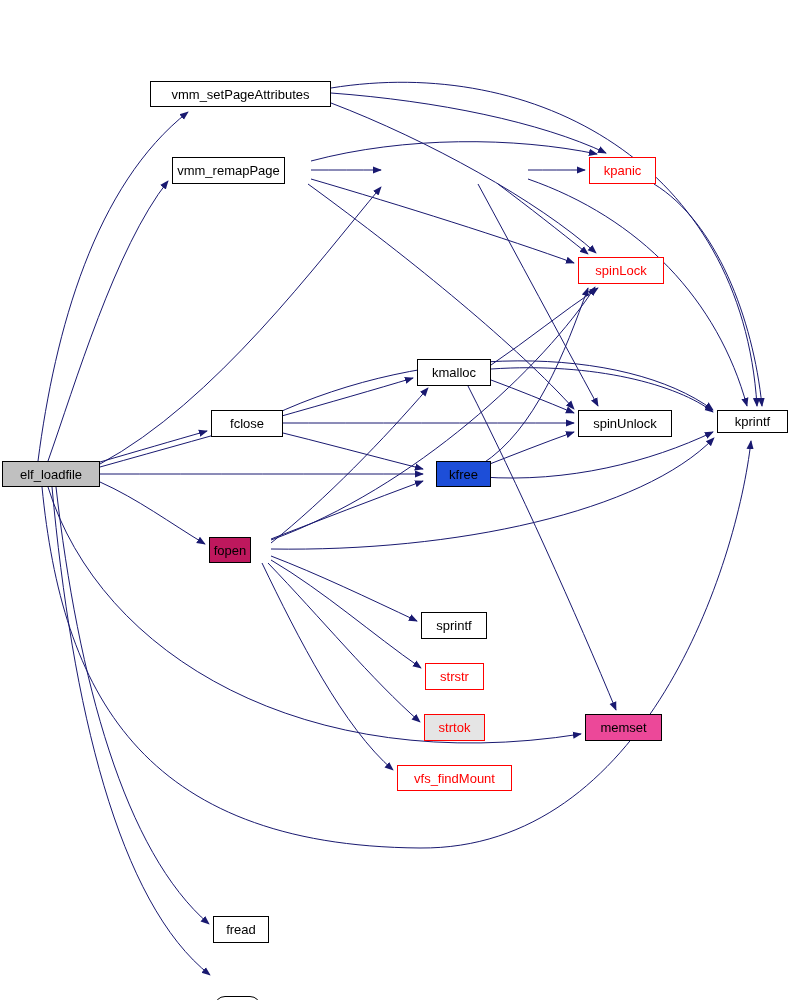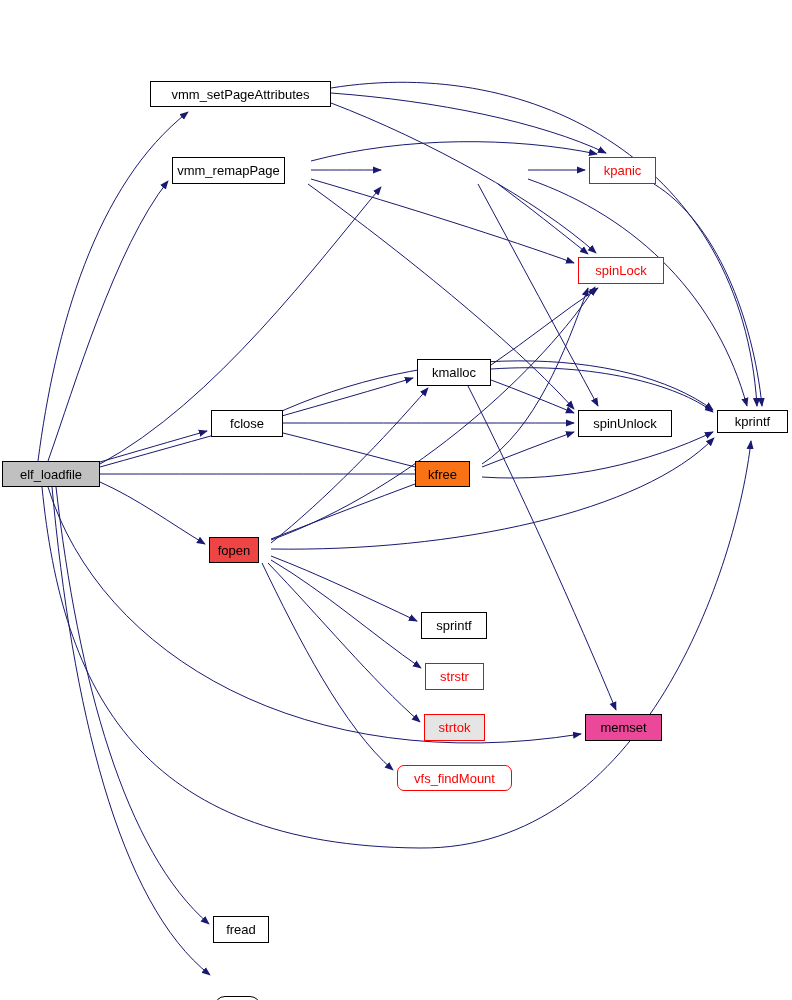--- a/index.html
+++ b/index.html
@@ -76,23 +76,23 @@
   <div class="node-layer">
       <div class="node" style="left: 2px; top: 461px; width: 98px; height: 26px; border-color: rgb(0, 0, 0); background: rgb(192, 192, 192); color: rgb(0, 0, 0);">elf_loadfile</div>
       <div class="node" style="left: 150px; top: 81px; width: 181px; height: 26px; border-color: rgb(0, 0, 0); background: rgb(255, 255, 255); color: rgb(0, 0, 0);">vmm_setPageAttributes</div>
       <div class="node" style="left: 172px; top: 157px; width: 113px; height: 27px; border-color: rgb(0, 0, 0); background: rgb(255, 255, 255); color: rgb(0, 0, 0);">vmm_remapPage</div>
       <div class="node" style="left: 589px; top: 157px; width: 67px; height: 27px; border-color: rgb(255, 0, 0); background: rgb(255, 255, 255); color: rgb(255, 0, 0);">kpanic</div>
       <div class="node" style="left: 578px; top: 257px; width: 86px; height: 27px; border-color: rgb(255, 0, 0); background: rgb(255, 255, 255); color: rgb(255, 0, 0);">spinLock</div>
       <div class="node" style="left: 417px; top: 359px; width: 74px; height: 27px; border-color: rgb(0, 0, 0); background: rgb(255, 255, 255); color: rgb(0, 0, 0);">kmalloc</div>
       <div class="node" style="left: 211px; top: 410px; width: 72px; height: 27px; border-color: rgb(0, 0, 0); background: rgb(255, 255, 255); color: rgb(0, 0, 0);">fclose</div>
       <div class="node" style="left: 578px; top: 410px; width: 94px; height: 27px; border-color: rgb(0, 0, 0); background: rgb(255, 255, 255); color: rgb(0, 0, 0);">spinUnlock</div>
       <div class="node" style="left: 717px; top: 410px; width: 71px; height: 23px; border-color: rgb(0, 0, 0); background: rgb(255, 255, 255); color: rgb(0, 0, 0);">kprintf</div>
-      <div class="node" style="left: 415px; top: 461px; width: 55px; height: 26px; border-color: rgb(0, 0, 0); background: #f97316; color: rgb(0, 0, 0);">kfree</div>
-      <div class="node" style="left: 209px; top: 537px; width: 50px; height: 26px; border-color: rgb(0, 0, 0); background: #ef4444; color: rgb(0, 0, 0);">fopen</div>
+      <div class="node" style="left: 436px; top: 461px; width: 55px; height: 26px; border-color: rgb(0, 0, 0); background: #1d4ed8; color: rgb(0, 0, 0);">kfree</div>
+      <div class="node" style="left: 209px; top: 537px; width: 42px; height: 26px; border-color: rgb(0, 0, 0); background: #be185d; color: rgb(0, 0, 0);">fopen</div>
       <div class="node" style="left: 421px; top: 612px; width: 66px; height: 27px; border-color: rgb(0, 0, 0); background: rgb(255, 255, 255); color: rgb(0, 0, 0);">sprintf</div>
       <div class="node" style="left: 425px; top: 663px; width: 59px; height: 27px; border-color: rgb(255, 0, 0); background: rgb(255, 255, 255); color: rgb(255, 0, 0);">strstr</div>
       <div class="node" style="left: 424px; top: 714px; width: 61px; height: 27px; border-color: rgb(255, 0, 0); background: #e5e5e5; color: rgb(255, 0, 0);">strtok</div>
-      <div class="node" style="left: 397px; top: 765px; width: 115px; height: 26px; border-color: rgb(255, 0, 0); background: rgb(255, 255, 255); color: rgb(255, 0, 0); border-radius: 7px;">vfs_findMount</div>
+      <div class="node" style="left: 397px; top: 765px; width: 115px; height: 26px; border-color: rgb(255, 0, 0); background: rgb(255, 255, 255); color: rgb(255, 0, 0);">vfs_findMount</div>
       <div class="node" style="left: 585px; top: 714px; width: 77px; height: 27px; border-color: rgb(0, 0, 0); background: #ec4899; color: rgb(0, 0, 0);">memset</div>
       <div class="node" style="left: 213px; top: 916px; width: 56px; height: 27px; border-color: rgb(0, 0, 0); background: rgb(255, 255, 255); color: rgb(0, 0, 0);">fread</div>
       <div class="node" style="left: 214px; top: 996px; width: 47px; height: 27px; border-color: rgb(0, 0, 0); background: rgb(255, 255, 255); color: rgb(0, 0, 0); border-radius: 11px;">fseek</div>
     </div>
 </div>
 
 </body></html>

